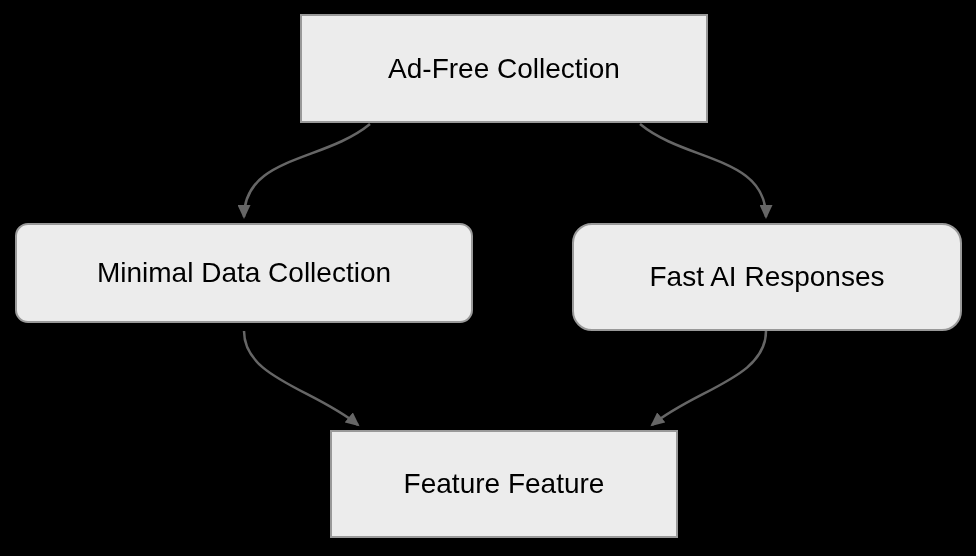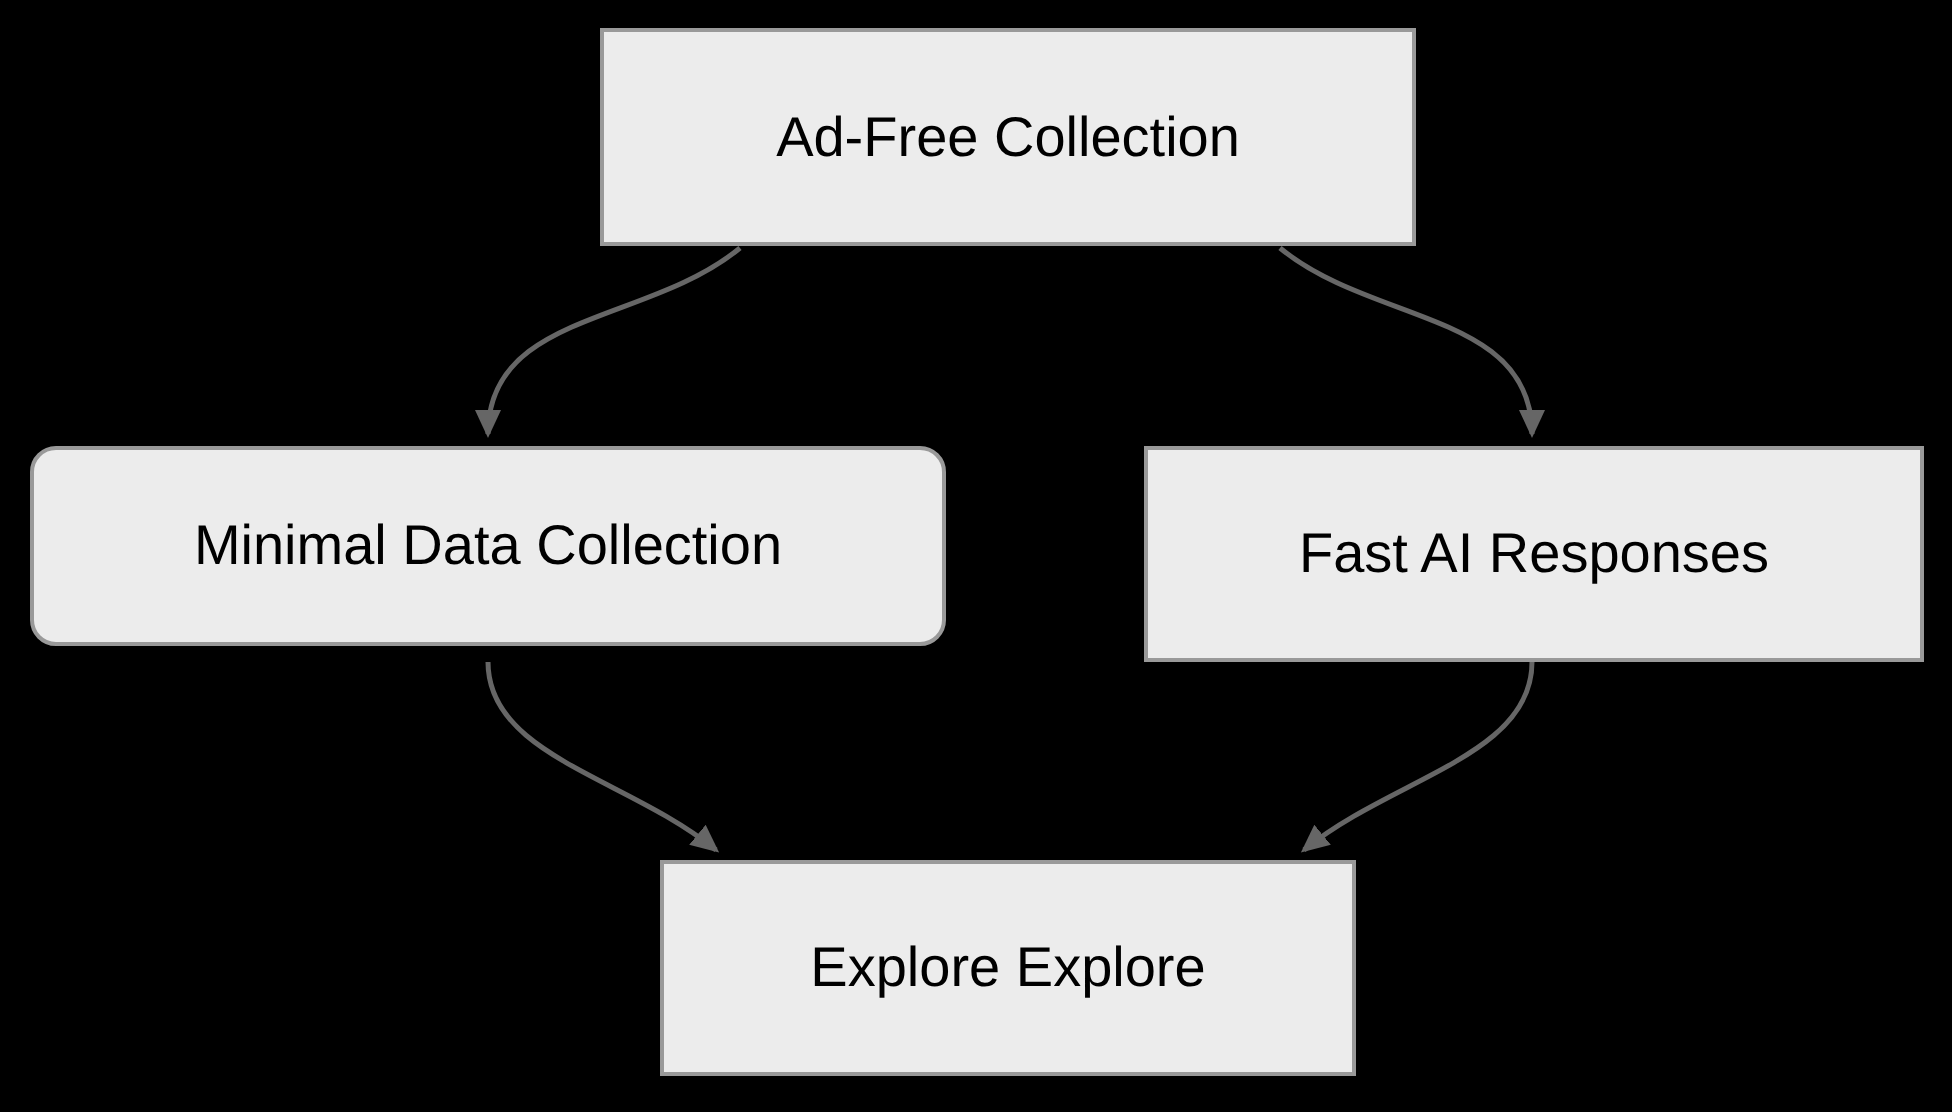--- a/index.html
+++ b/index.html
@@ -37,21 +37,21 @@
     justify-content: center;
   }
   .node-label {
     color: #000000;
     font-size: 28px;
     line-height: 1.2;
     white-space: nowrap;
   }
   .node-top    { left: 300px; top: 14px;  width: 408px; height: 109px; }
   .node-left   { left: 15px;  top: 223px; width: 458px; height: 100px; border-radius: 13px; }
-  .node-right  { left: 572px; top: 223px; width: 390px; height: 108px; }
+  .node-right  { left: 572px; top: 223px; width: 390px; height: 108px; border-radius: 20px; }
   .node-bottom { left: 330px; top: 430px; width: 348px; height: 108px; }
 </style>
 </head>
 <body>
 
 <div class="canvas">
 
   <svg class="edges-layer" viewBox="0 0 976 556" xmlns="http://www.w3.org/2000/svg">
     <defs>
       <marker id="arrowhead" markerUnits="userSpaceOnUse" markerWidth="15" markerHeight="13" refX="12" refY="6.5" orient="auto">
@@ -70,16 +70,16 @@
 
   <div class="node node-left">
     <span class="node-label">Minimal Data Collection</span>
   </div>
 
   <div class="node node-right">
     <span class="node-label">Fast AI Responses</span>
   </div>
 
   <div class="node node-bottom">
-    <span class="node-label">Explore Explore</span>
+    <span class="node-label">Feature Feature</span>
   </div>
 
 </div>
 
 </body></html>

